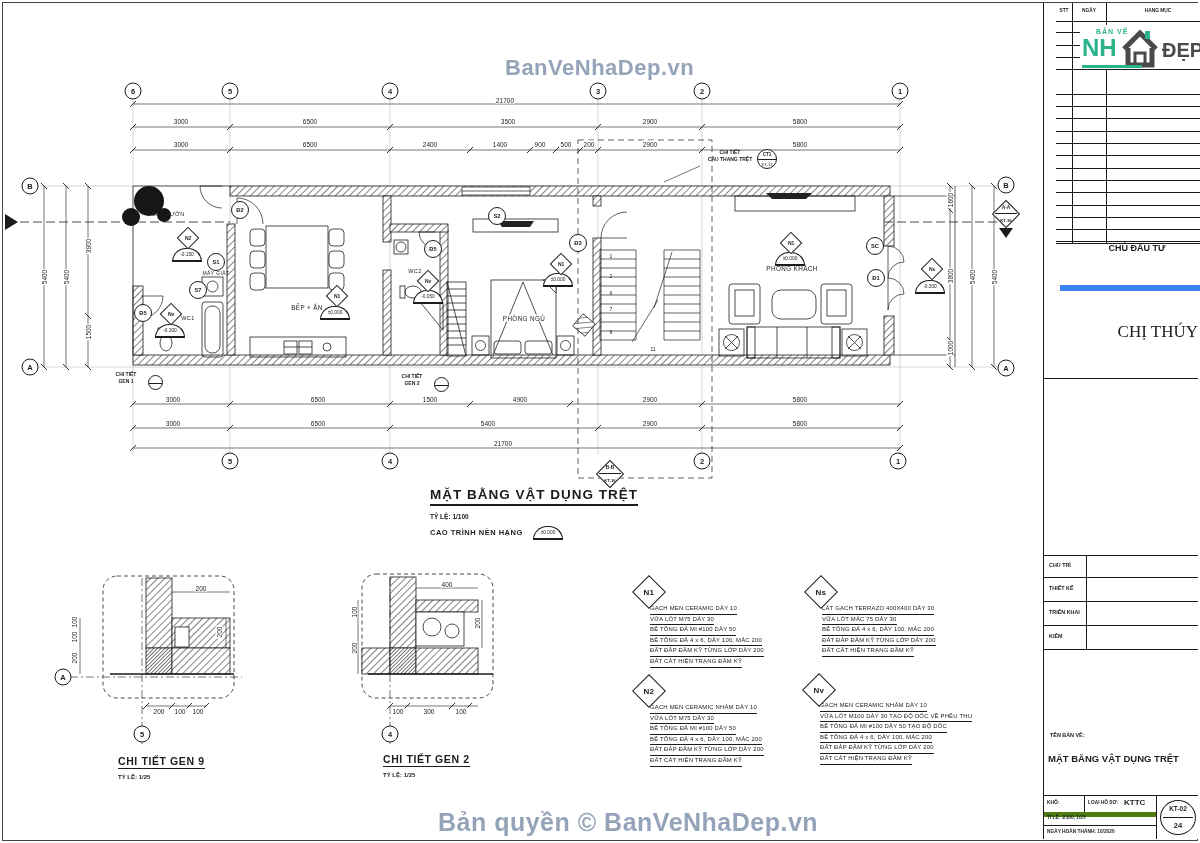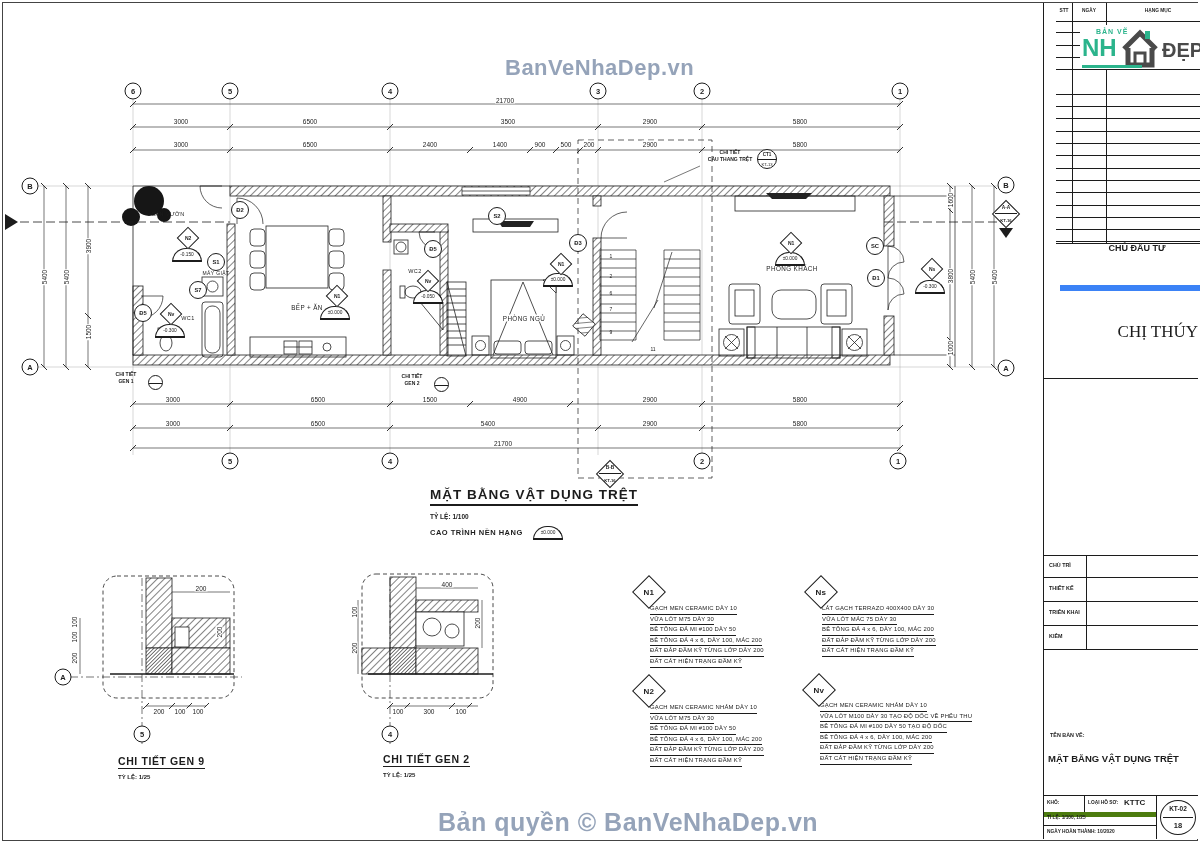--- a/index.html
+++ b/index.html
@@ -581,21 +581,21 @@
   <div class="abs" style="left:0;top:726px;width:154px;height:66px;border-bottom:1px solid #1c1c1c">
     <span class="tb-label" style="left:6px;top:3px">TÊN BẢN VẼ:</span>
     <div class="abs" style="left:4px;top:24px;width:146px;text-align:left;font-size:9.5px;font-weight:bold">MẶT BẰNG VẬT DỤNG TRỆT</div>
   </div>
 
   <div class="abs" style="left:0;top:792px;width:154px;height:44px">
     <div class="abs" style="left:112px;top:0;width:42px;height:44px;border-left:1px solid #1c1c1c">
       <div class="abs" style="left:3px;top:5px;width:34px;height:33px;border:1px solid #1c1c1c;border-radius:50%">
         <div class="abs" style="left:2px;right:2px;top:16px;border-top:.9px solid #1c1c1c;width:30px"></div>
         <div class="abs" style="left:0;top:4px;width:34px;text-align:center;font-size:6.5px;font-weight:bold">KT-02</div>
-        <div class="abs" style="left:0;bottom:4px;width:34px;text-align:center;font-size:7.5px;font-weight:bold">18</div>
+        <div class="abs" style="left:0;bottom:4px;width:34px;text-align:center;font-size:7.5px;font-weight:bold">24</div>
       </div>
     </div>
     <div class="abs" style="left:0;top:0;width:112px;height:17px;border-bottom:5px solid #4d7c0f">
       <span class="tb-label" style="left:3px;top:5px;font-size:4.8px">KHỔ:</span>
       <div class="abs" style="left:40px;top:0;height:17px;border-left:1px solid #1c1c1c"></div>
       <span class="tb-label" style="left:44px;top:5px;font-size:4.8px">LOẠI HỒ SƠ:</span>
       <span class="abs" style="left:80px;top:3px;font-size:8px;font-weight:bold">KTTC</span>
     </div>
     <div class="abs" style="left:0;top:17px;width:112px;height:13px;border-bottom:1px solid #1c1c1c">
       <span class="tb-label" style="left:3px;top:3px;font-size:4.8px">TỈ LỆ: 1/100, 1/25</span>

